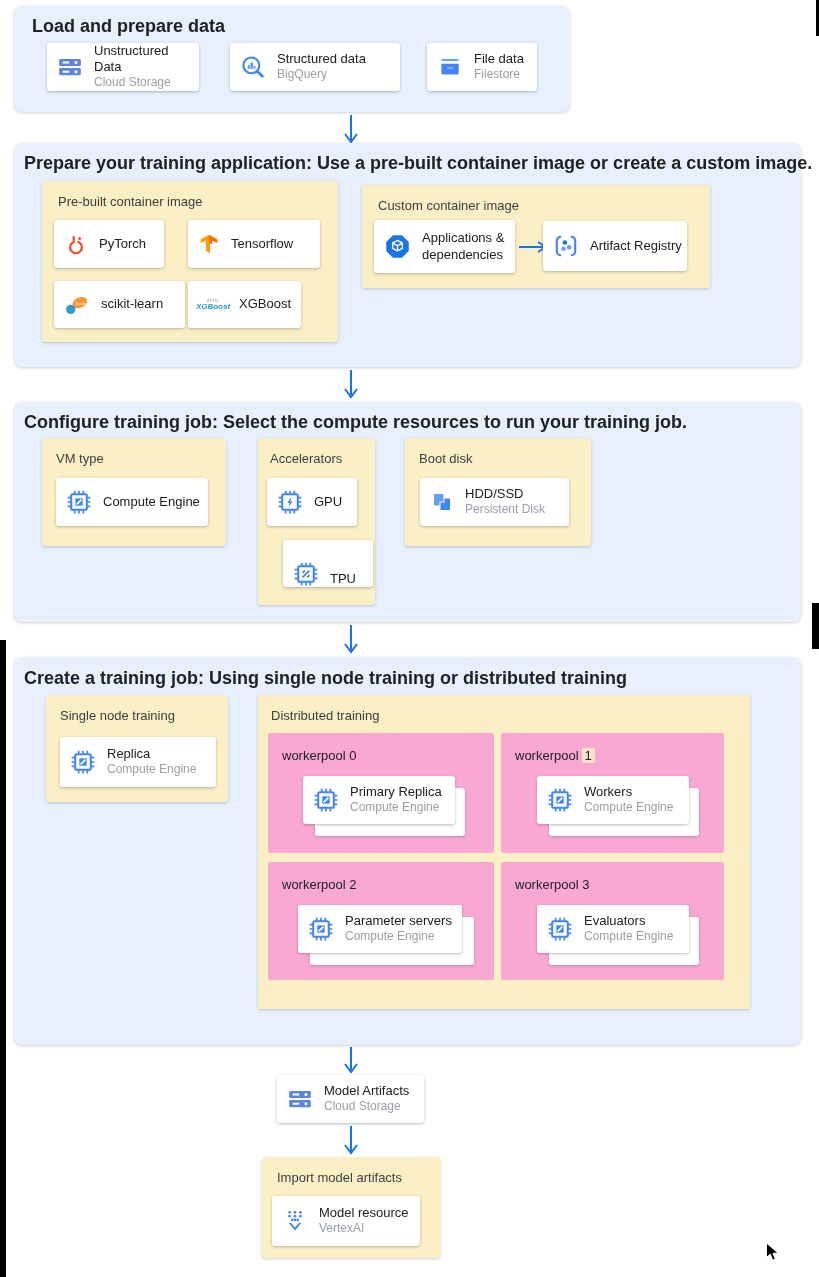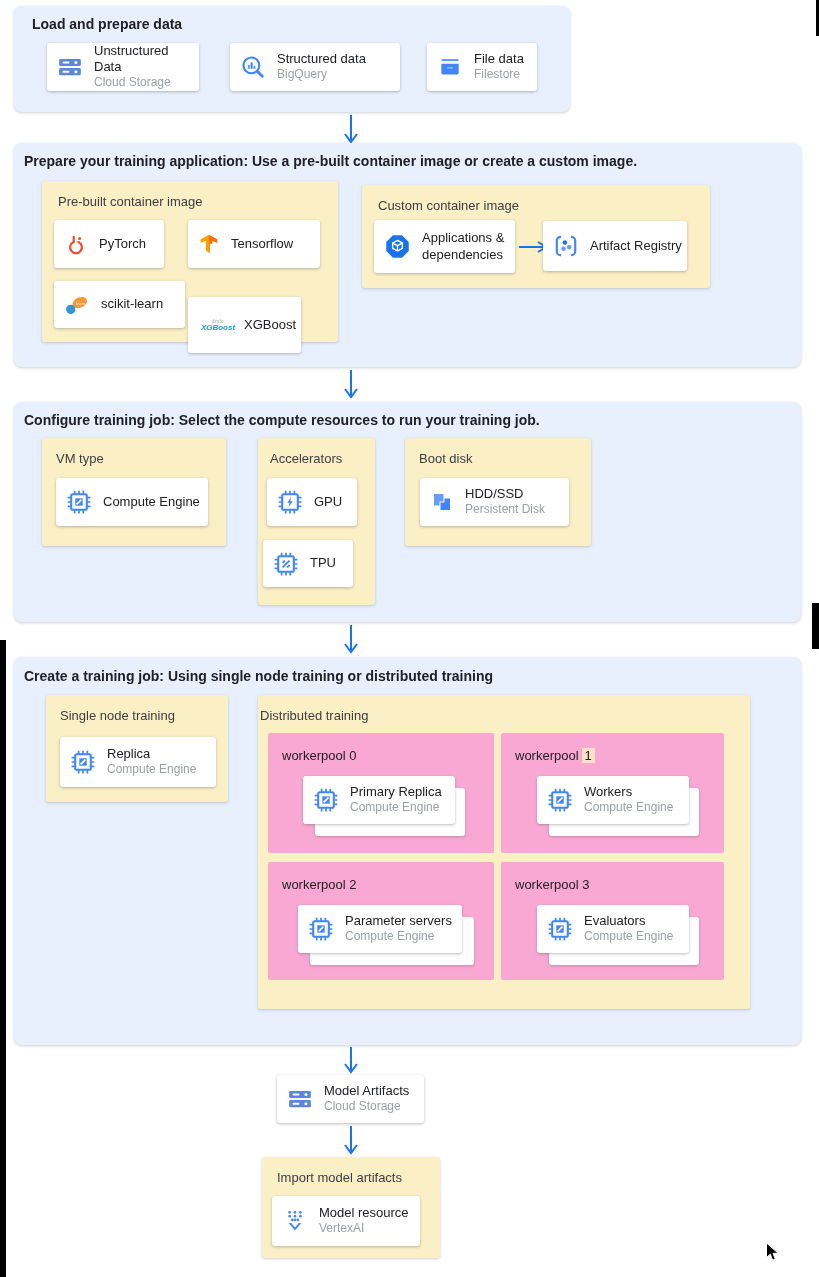--- a/index.html
+++ b/index.html
@@ -1,19 +1,19 @@
 <!DOCTYPE html>
 <html><head>
 <meta charset="utf-8">
 <style>
   html,body{margin:0;padding:0;background:#fff;}
   .canvas{position:relative;width:819px;height:1277px;background:#fff;overflow:hidden;
     font-family:"Liberation Sans",sans-serif;color:#202124;}
   .panel{position:absolute;background:#E8F0FE;border-radius:8px;box-shadow:0 1px 3px rgba(60,64,67,.25);}
-  .panel-title{position:absolute;font-size:14px;font-weight:700;color:#202124;white-space:nowrap;}
+  .panel-title{position:absolute;font-size:18px;font-weight:700;color:#202124;white-space:nowrap;}
   .ybox{position:absolute;background:#FAEFC5;border-radius:3px;box-shadow:0 1px 3px rgba(60,64,67,.25);}
   .ybox-title{position:absolute;font-size:13px;color:#3C4043;white-space:nowrap;}
   .pink{position:absolute;background:#f9a8d4;border-radius:2px;}
   .pool-label{position:absolute;font-size:13px;color:#202124;white-space:nowrap;}
   .badge{background:#FAE3C8;padding:0 3px;margin-left:3px;}
   .card{position:absolute;background:#fff;border-radius:3px;box-shadow:0 1px 3px rgba(60,64,67,.35);
     display:flex;align-items:center;padding-left:10px;box-sizing:border-box;gap:11px;}
   .backcard{position:absolute;background:#fff;border-radius:3px;box-shadow:0 1px 3px rgba(60,64,67,.3);}
   .card-title{font-size:13px;color:#202124;line-height:1.25;}
   .card-sub{font-size:12px;color:#9AA0A6;line-height:1.3;}
@@ -116,21 +116,21 @@
       <div class="card" style="left:146px;top:39px;width:132px;height:48px;">
         <span class="icon">
           <svg viewBox="0 0 24 24" width="22" height="22">
               <path fill="#FFA000" d="M12 2 L3 6.8 L3 11 L8.6 8.4 L8.6 19.4 L12 21.6 Z"></path>
               <path fill="#FF6F00" d="M12 2 L21 6.8 L21 11 L15.4 8.4 L15.4 12.4 L12.9 11.2 L12.9 21.6 L12 21.6 Z"></path>
             </svg>
         </span>
         <div class="card-title">Tensorflow</div>
       </div>
 
-      <div class="card" style="left:146px;top:116px;width:113px;height:56px;justify-content:center;">
+      <div class="card" style="left:146px;top:100px;width:113px;height:47px;">
         <span class="icon xgb">
           <span class="xgb-top">dmlc</span>
           <span class="xgb-main">XGBoost</span>
         </span>
         <div class="card-title">XGBoost</div>
       </div>
     </div>
 
     <div class="ybox" style="left:348px;top:42px;width:348px;height:103px;">
       <div class="ybox-title" style="left:16px;top:13px;">Custom container image</div>
@@ -198,21 +198,21 @@
           <svg viewBox="0 0 24 24" width="26" height="26">
               <g stroke="#4285F4" stroke-width="1.6">
                 <path d="M8 1.5v3M12 1.5v3M16 1.5v3M8 19.5v3M12 19.5v3M16 19.5v3M1.5 8h3M1.5 12h3M1.5 16h3M19.5 8h3M19.5 12h3M19.5 16h3"></path>
               </g>
               <rect x="4.8" y="4.8" width="14.4" height="14.4" rx="1.5" fill="none" stroke="#4285F4" stroke-width="1.9"></rect>
               <path d="M12.9 7.4 L9.5 12.6 h2 L10.8 16.6 L14.5 11.3 h-2.1 l0.5 -3.9 Z" fill="#4285F4"></path>
             </svg>
         </span>
         <div class="card-title">GPU</div>
       </div>
-      <div class="card" style="left:5px;top:102px;width:90px;height:47px;">
+      <div class="card" style="left:25px;top:102px;width:90px;height:47px;align-items:flex-end;">
         <span class="icon">
           <svg viewBox="0 0 24 24" width="26" height="26">
               <g stroke="#4285F4" stroke-width="1.6">
                 <path d="M8 1.5v3M12 1.5v3M16 1.5v3M8 19.5v3M12 19.5v3M16 19.5v3M1.5 8h3M1.5 12h3M1.5 16h3M19.5 8h3M19.5 12h3M19.5 16h3"></path>
               </g>
               <rect x="4.8" y="4.8" width="14.4" height="14.4" rx="1.5" fill="none" stroke="#4285F4" stroke-width="1.9"></rect>
               <path d="M8.8 15.2 L15.2 8.8 M8.8 11 L11 8.8 M13 15.2 L15.2 13" stroke="#4285F4" stroke-width="1.7" fill="none"></path>
             </svg>
         </span>
         <div class="card-title">TPU</div>
@@ -258,21 +258,21 @@
             </svg>
         </span>
         <div>
             <div class="card-title">Replica</div>
         <div class="card-sub">Compute Engine</div>
           </div>
       </div>
     </div>
 
     <div class="ybox" style="left:244px;top:38px;width:492px;height:314px;">
-      <div class="ybox-title" style="left:2px;top:13px;">Distributed training</div>
+      <div class="ybox-title" style="left:13px;top:13px;">Distributed training</div>
 
       <div class="pink" style="left:10px;top:38px;width:226px;height:120px;">
         <div class="pool-label" style="left:14px;top:15px;">workerpool 0</div>
         <div class="backcard" style="left:47px;top:55px;width:150px;height:48px;"></div>
         <div class="card" style="left:35px;top:43px;width:152px;height:48px;">
           <span class="icon">
             <svg viewBox="0 0 24 24" width="26" height="26">
                 <g stroke="#4285F4" stroke-width="1.6">
                   <path d="M8 1.5v3M12 1.5v3M16 1.5v3M8 19.5v3M12 19.5v3M16 19.5v3M1.5 8h3M1.5 12h3M1.5 16h3M19.5 8h3M19.5 12h3M19.5 16h3"></path>
                 </g>

